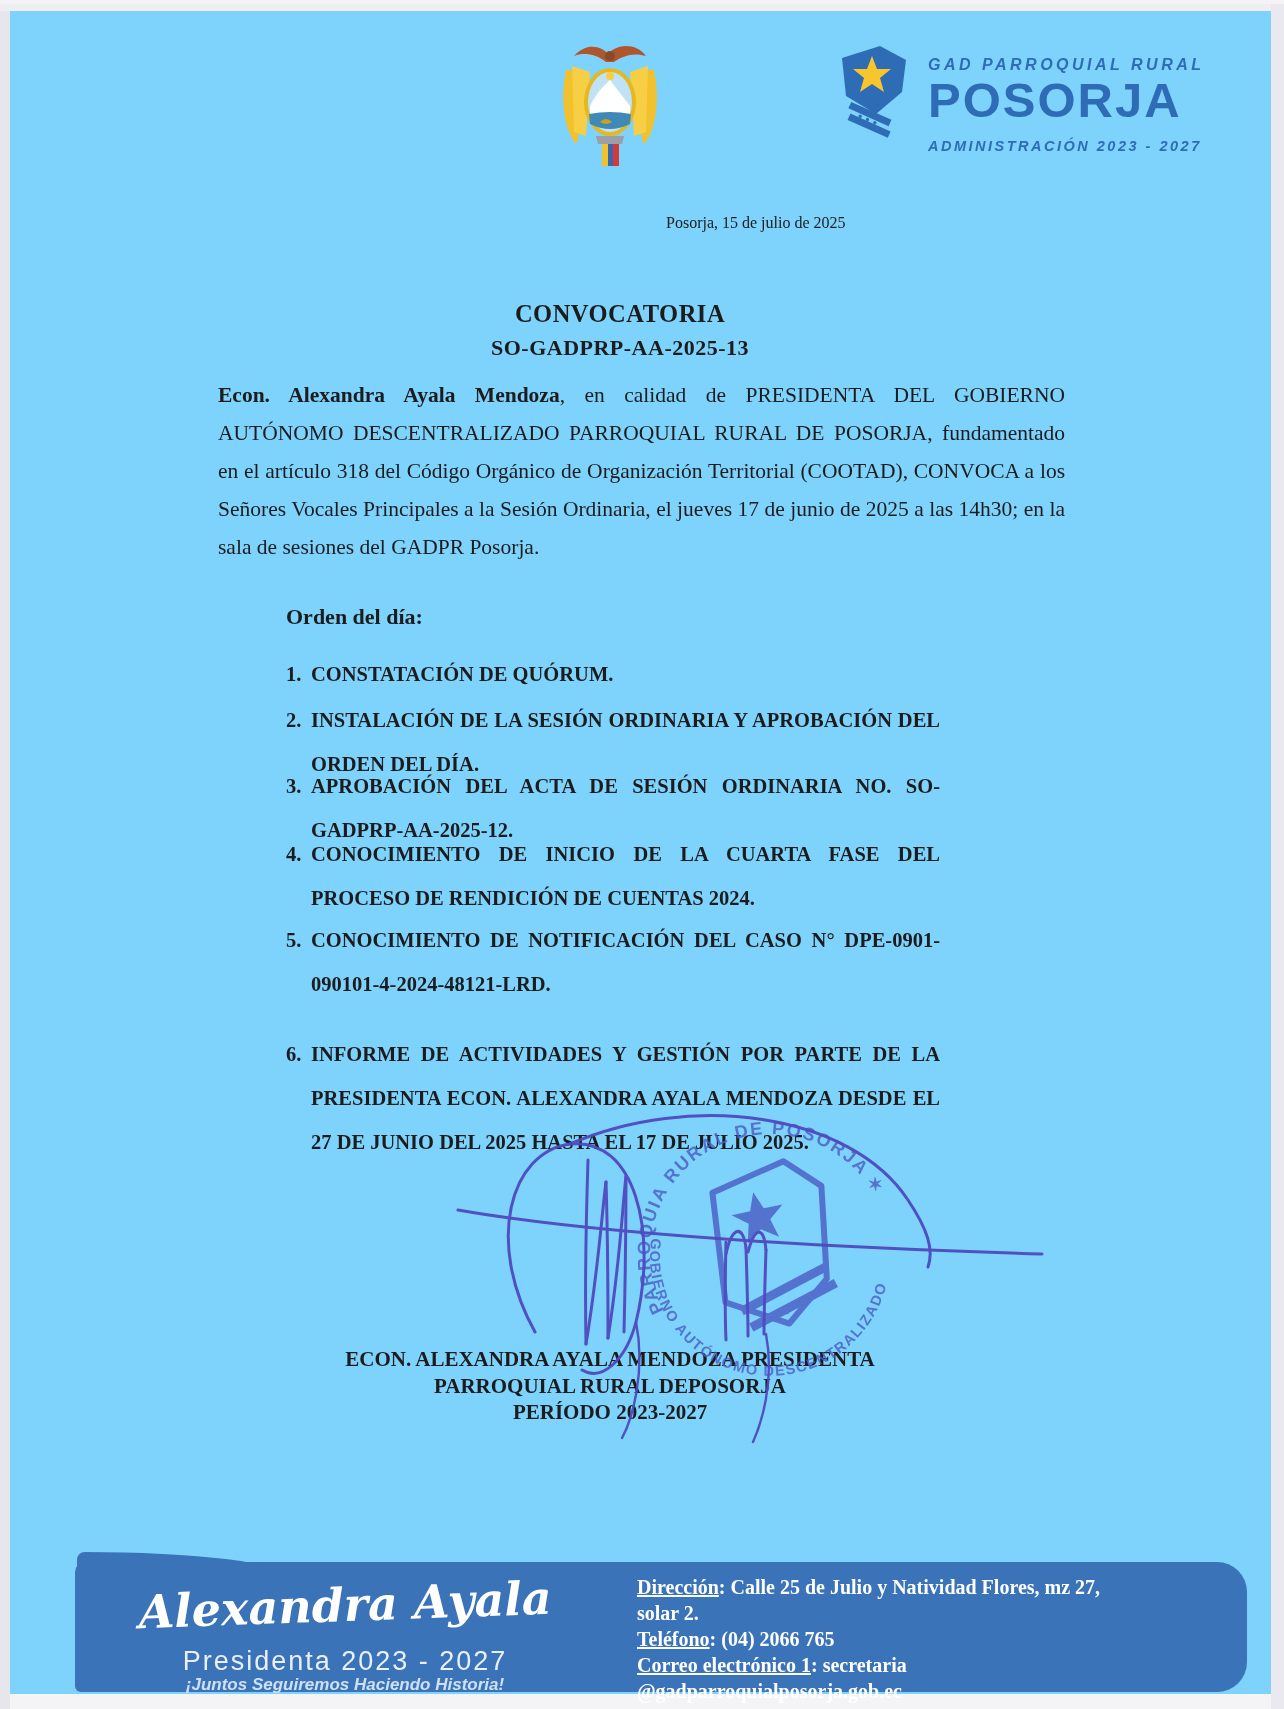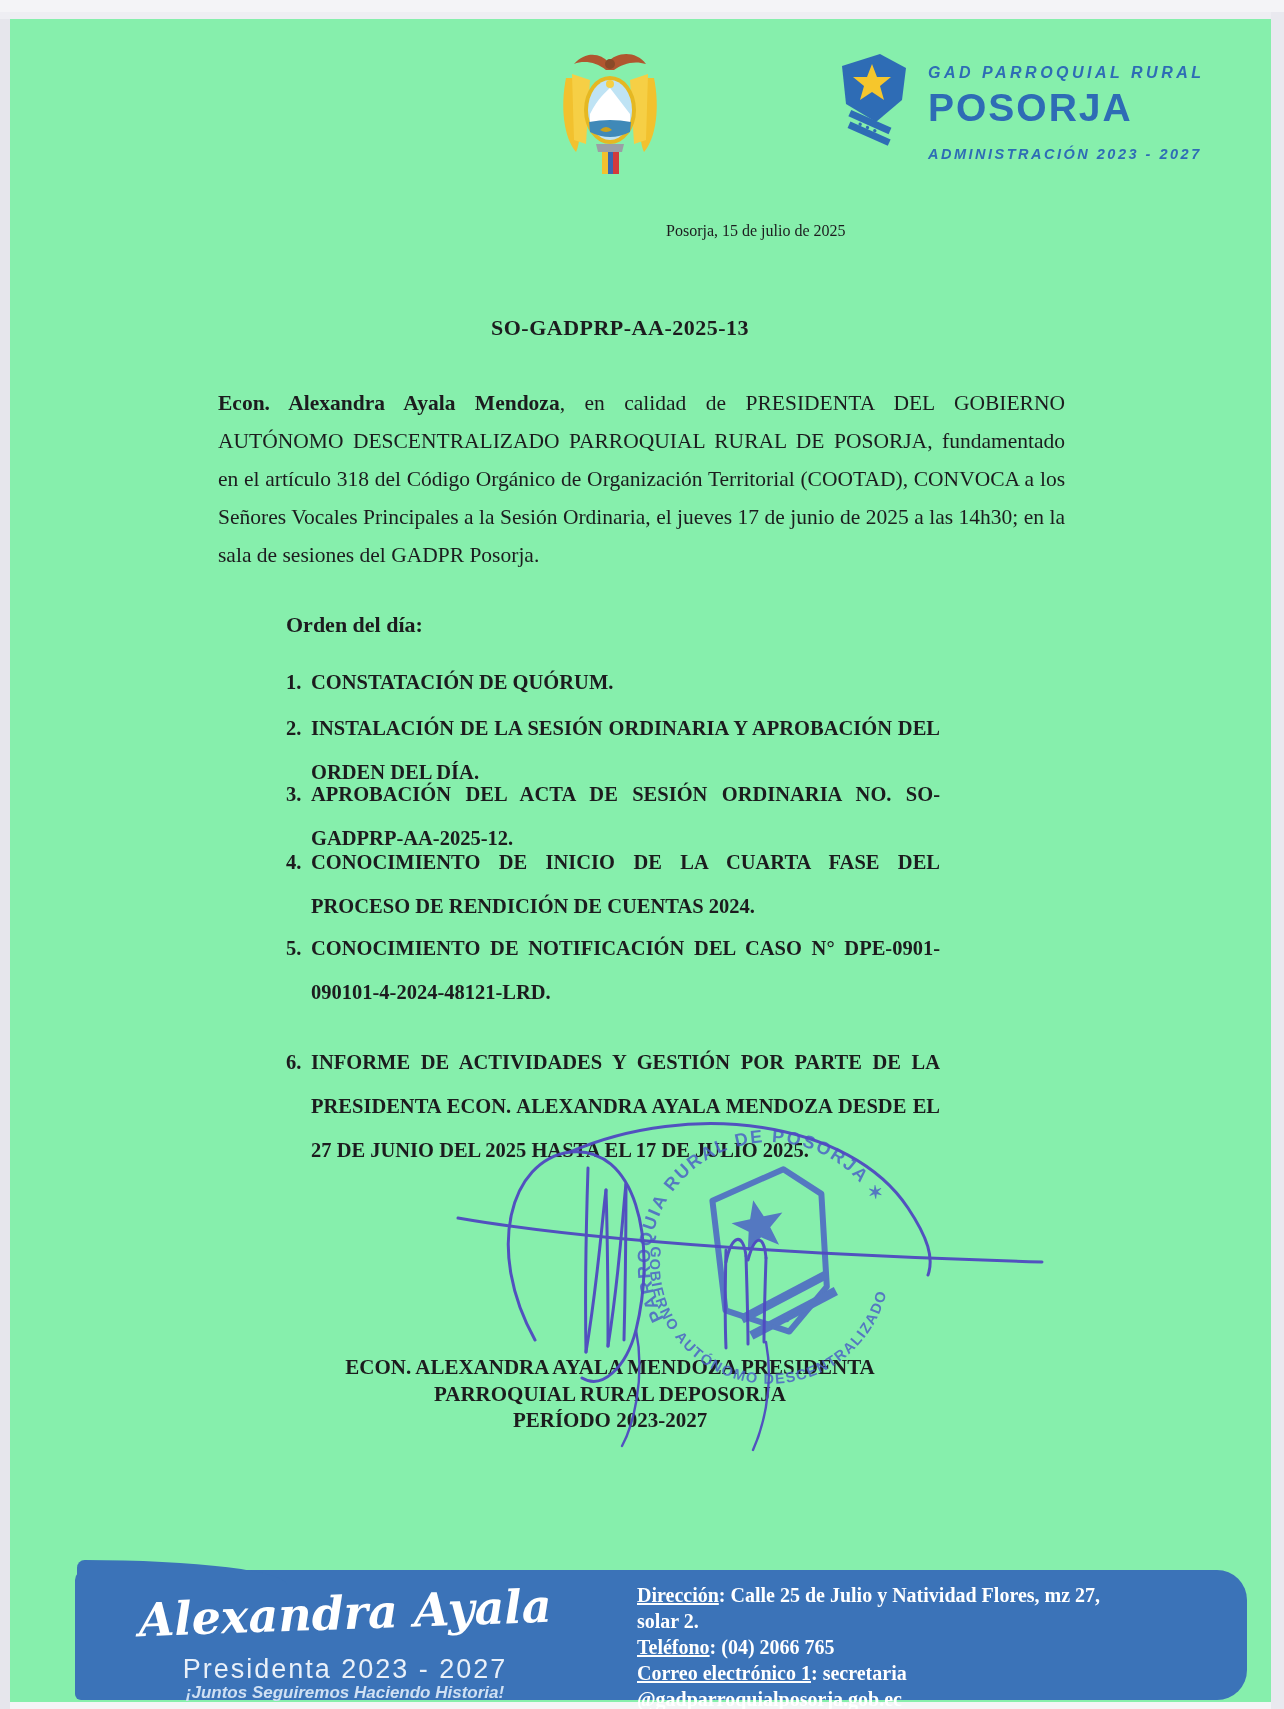--- a/index.html
+++ b/index.html
@@ -2,40 +2,40 @@
 <html><head>
 <meta charset="utf-8">
 <style>
   html,body{margin:0;padding:0;}
   body{
     width:1284px;height:1709px;position:relative;overflow:hidden;
     background:#f4f4f7;
     font-family:"Liberation Serif", serif;
   }
   .page{
-    position:absolute;left:0;top:12px;width:1284px;height:1690px;
-    background:#86efac;color:#1c1c1e;
+    position:absolute;left:0;top:4px;width:1284px;height:1690px;
+    background:#7dd3fc;color:#1c1c1e;
   }
   
   .edge-left{position:absolute;left:0;top:0;width:10px;height:1709px;background:#e6e6ec;}
   .edge-top{position:absolute;left:0;top:0;width:1284px;height:7px;background:#eeeef3;}
   .edge-right{position:absolute;right:0;top:0;width:13px;height:1709px;background:#e9e9ef;}
 
   
   .coat{position:absolute;left:556px;top:36px;width:108px;height:132px;}
   .logo{position:absolute;left:832px;top:38px;width:380px;height:118px;}
   .logo-shield{position:absolute;left:0;top:2px;width:84px;height:102px;}
   .logo-text{position:absolute;left:96px;top:14px;width:284px;}
   .logo-org{
     font-family:"Liberation Sans",sans-serif;font-weight:700;font-style:italic;
     font-size:16px;letter-spacing:3.5px;color:#2e6cb5;white-space:nowrap;
   }
   .logo-name{
     font-family:"Liberation Sans",sans-serif;font-weight:700;
-    font-size:39px;letter-spacing:2px;color:#2e6cb5;line-height:52px;white-space:nowrap;
+    font-size:49px;letter-spacing:2px;color:#2e6cb5;line-height:52px;white-space:nowrap;
   }
   .logo-admin{
     font-family:"Liberation Sans",sans-serif;font-weight:700;font-style:italic;
     font-size:14.5px;letter-spacing:2.5px;color:#2e6cb5;white-space:nowrap;margin-top:12px;
   }
 
   
   .dateline{position:absolute;left:666px;top:210px;font-size:16px;white-space:nowrap;}
   .titleblock{position:absolute;left:420px;top:296px;width:400px;text-align:center;}
   .doc-title{font-weight:700;font-size:24.5px;letter-spacing:0.5px;}
@@ -137,20 +137,21 @@
     <div class="logo-text">
       <div class="logo-org">GAD PARROQUIAL RURAL</div>
       <div class="logo-name">POSORJA</div>
       <div class="logo-admin">ADMINISTRACIÓN 2023 - 2027</div>
     </div>
   </div>
 
   <div class="dateline">Posorja, 15 de julio de 2025</div>
 
   <div class="titleblock">
+    <div class="doc-title">CONVOCATORIA</div>
     <div class="doc-code">SO-GADPRP-AA-2025-13</div>
   </div>
 
   <p class="intro"><b>Econ. Alexandra Ayala Mendoza</b><span>, en calidad de PRESIDENTA DEL GOBIERNO AUTÓNOMO DESCENTRALIZADO PARROQUIAL RURAL DE POSORJA, fundamentado en el artículo 318 del Código Orgánico de Organización Territorial (COOTAD), CONVOCA a los Señores Vocales Principales a la Sesión Ordinaria, el jueves 17 de junio de 2025 a las 14h30; en la sala de sesiones del GADPR Posorja.</span></p>
 
   <div class="agenda-head">Orden del día:</div>
 
   <div class="item" id="item1">
     <span class="num">1.</span>
     <span class="itxt">CONSTATACIÓN DE QUÓRUM.</span>

